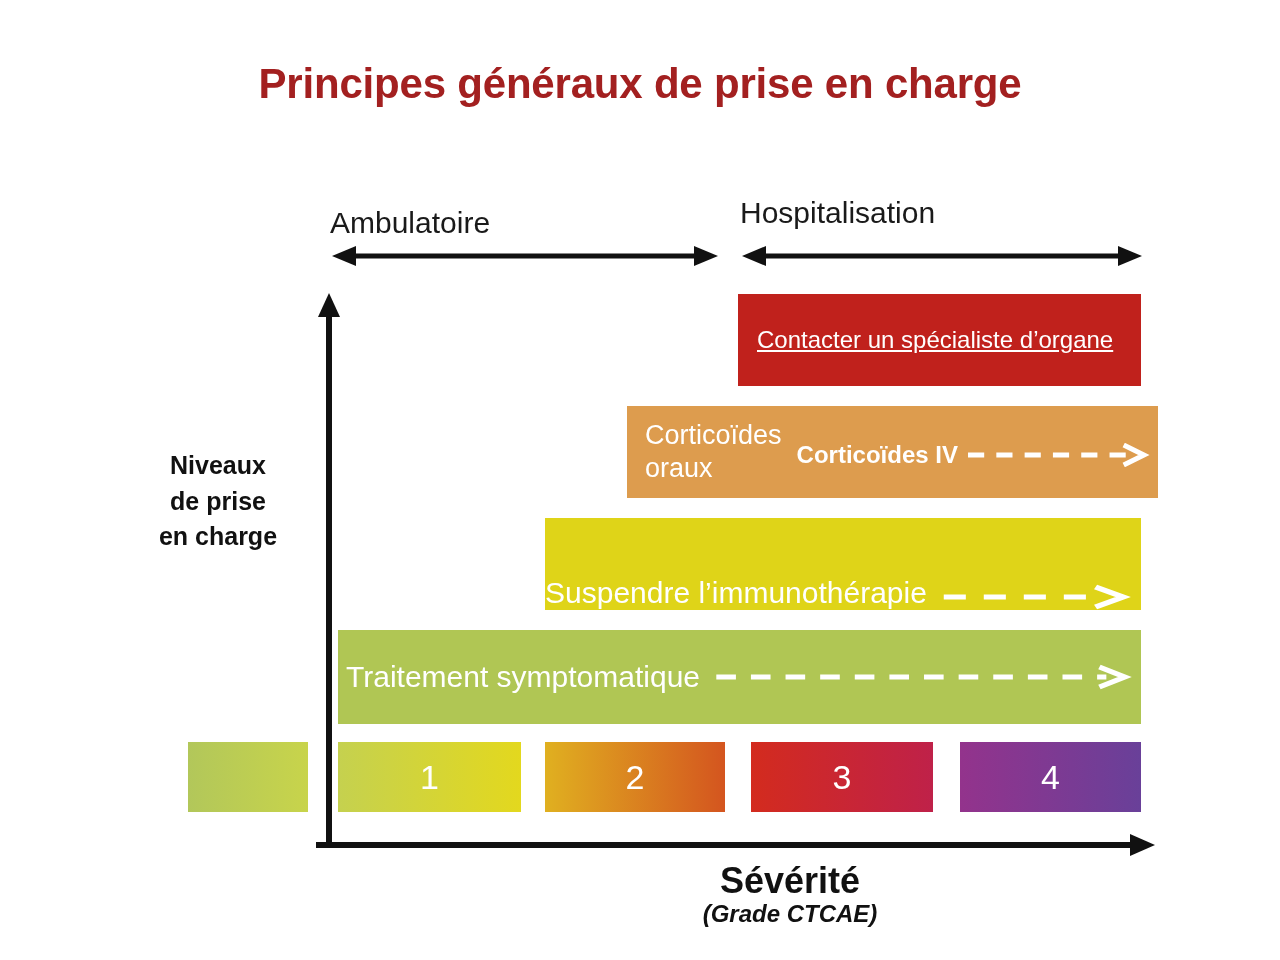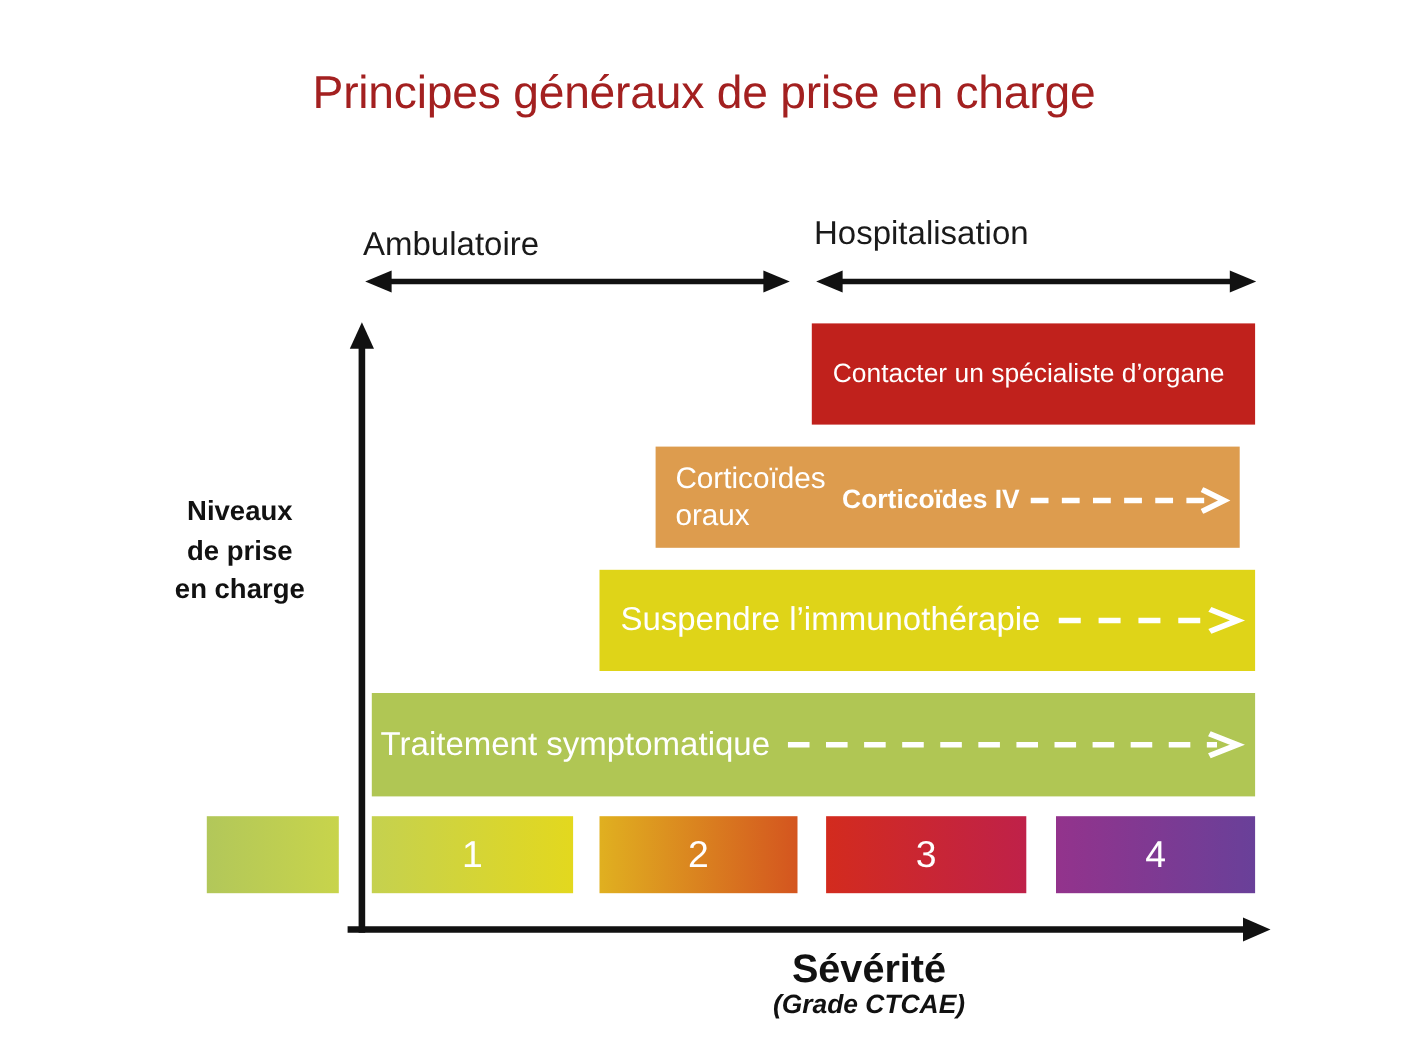--- a/index.html
+++ b/index.html
@@ -19,21 +19,21 @@
   }
 
   
   #title {
     position: absolute;
     left: 0;
     top: 60px;
     width: 1280px;
     text-align: center;
     font-size: 42px;
-    font-weight: normal;
+    font-weight: bold;
     color: #a32020;
     letter-spacing: -0.2px;
   }
 
   
   .phase-label {
     position: absolute;
     font-size: 30px;
     color: #1a1a1a;
     text-align: left;
@@ -94,46 +94,46 @@
     box-sizing: border-box;
   }
   #bar-red {
     left: 738px; top: 294px; width: 403px; height: 92px;
     background: #c0211c;
     flex-direction: column;
     align-items: flex-start;
     justify-content: center;
     padding-left: 19px;
   }
-  #bar-red .line1 { font-size: 24px; line-height: 1.22; }
+  #bar-red .line1 { font-size: 24px; line-height: 1.22; text-decoration: underline; }
   #bar-red .line2 { font-size: 18px; line-height: 1.25; }
 
   #bar-orange {
-    left: 596px; top: 406px; width: 531px; height: 92px;
+    left: 627px; top: 406px; width: 531px; height: 92px;
     background: #dd9c4e;
     padding-left: 18px;
   }
   #bar-orange .oraux {
     font-size: 27px;
     line-height: 1.22;
     white-space: pre-line;
   }
   #bar-orange .iv-wrap {
     display: flex;
     align-items: center;
     flex: 1;
     margin-left: 15px;
     margin-top: 6px;
   }
   #bar-orange .iv-text { font-size: 24px; white-space: nowrap; font-weight: bold; }
 
   #bar-yellow {
     left: 545px; top: 518px; width: 596px; height: 92px;
     background: #dfd418;
-    padding-left: 19px;
+    align-items: flex-end;
   }
   #bar-yellow .txt { font-size: 30px; white-space: nowrap; }
 
   #bar-green {
     left: 338px; top: 630px; width: 803px; height: 94px;
     background: #b0c654;
     padding-left: 8px;
   }
   #bar-green .txt { font-size: 30px; white-space: nowrap; }
 

